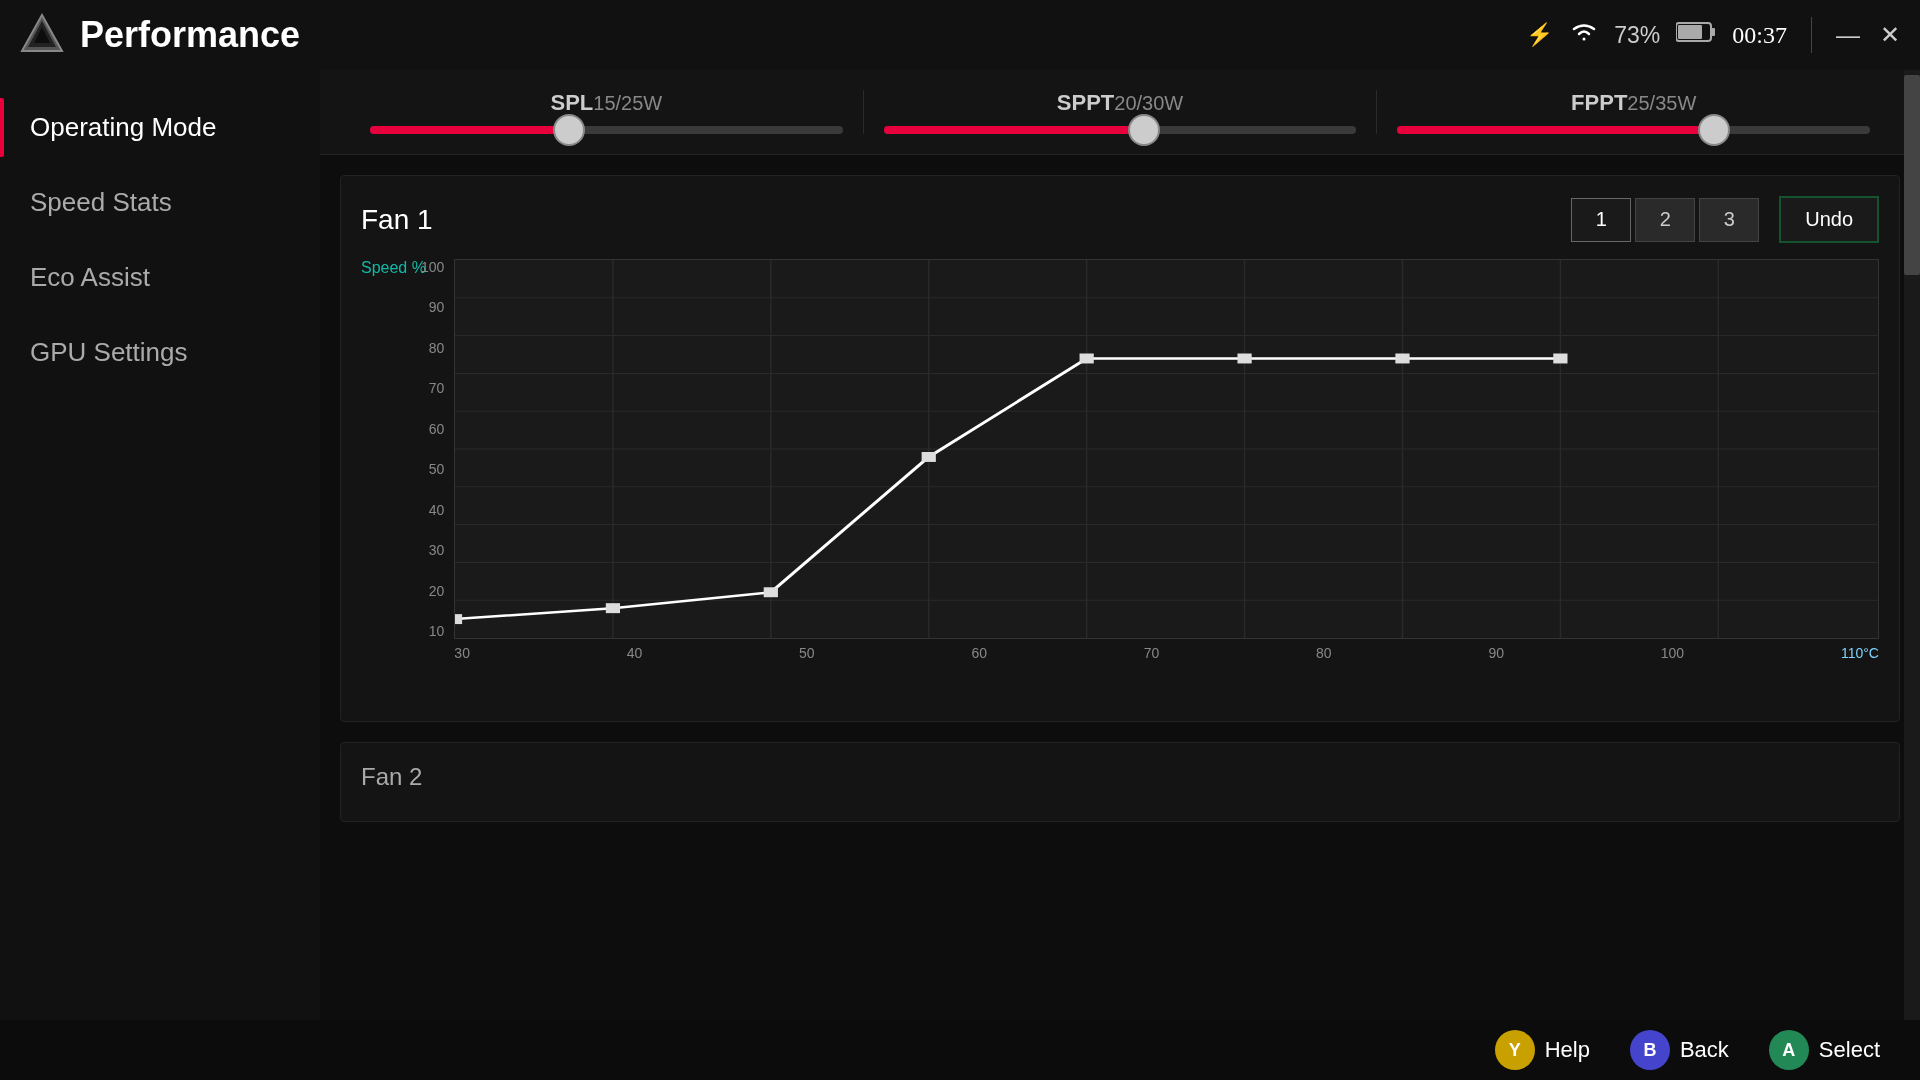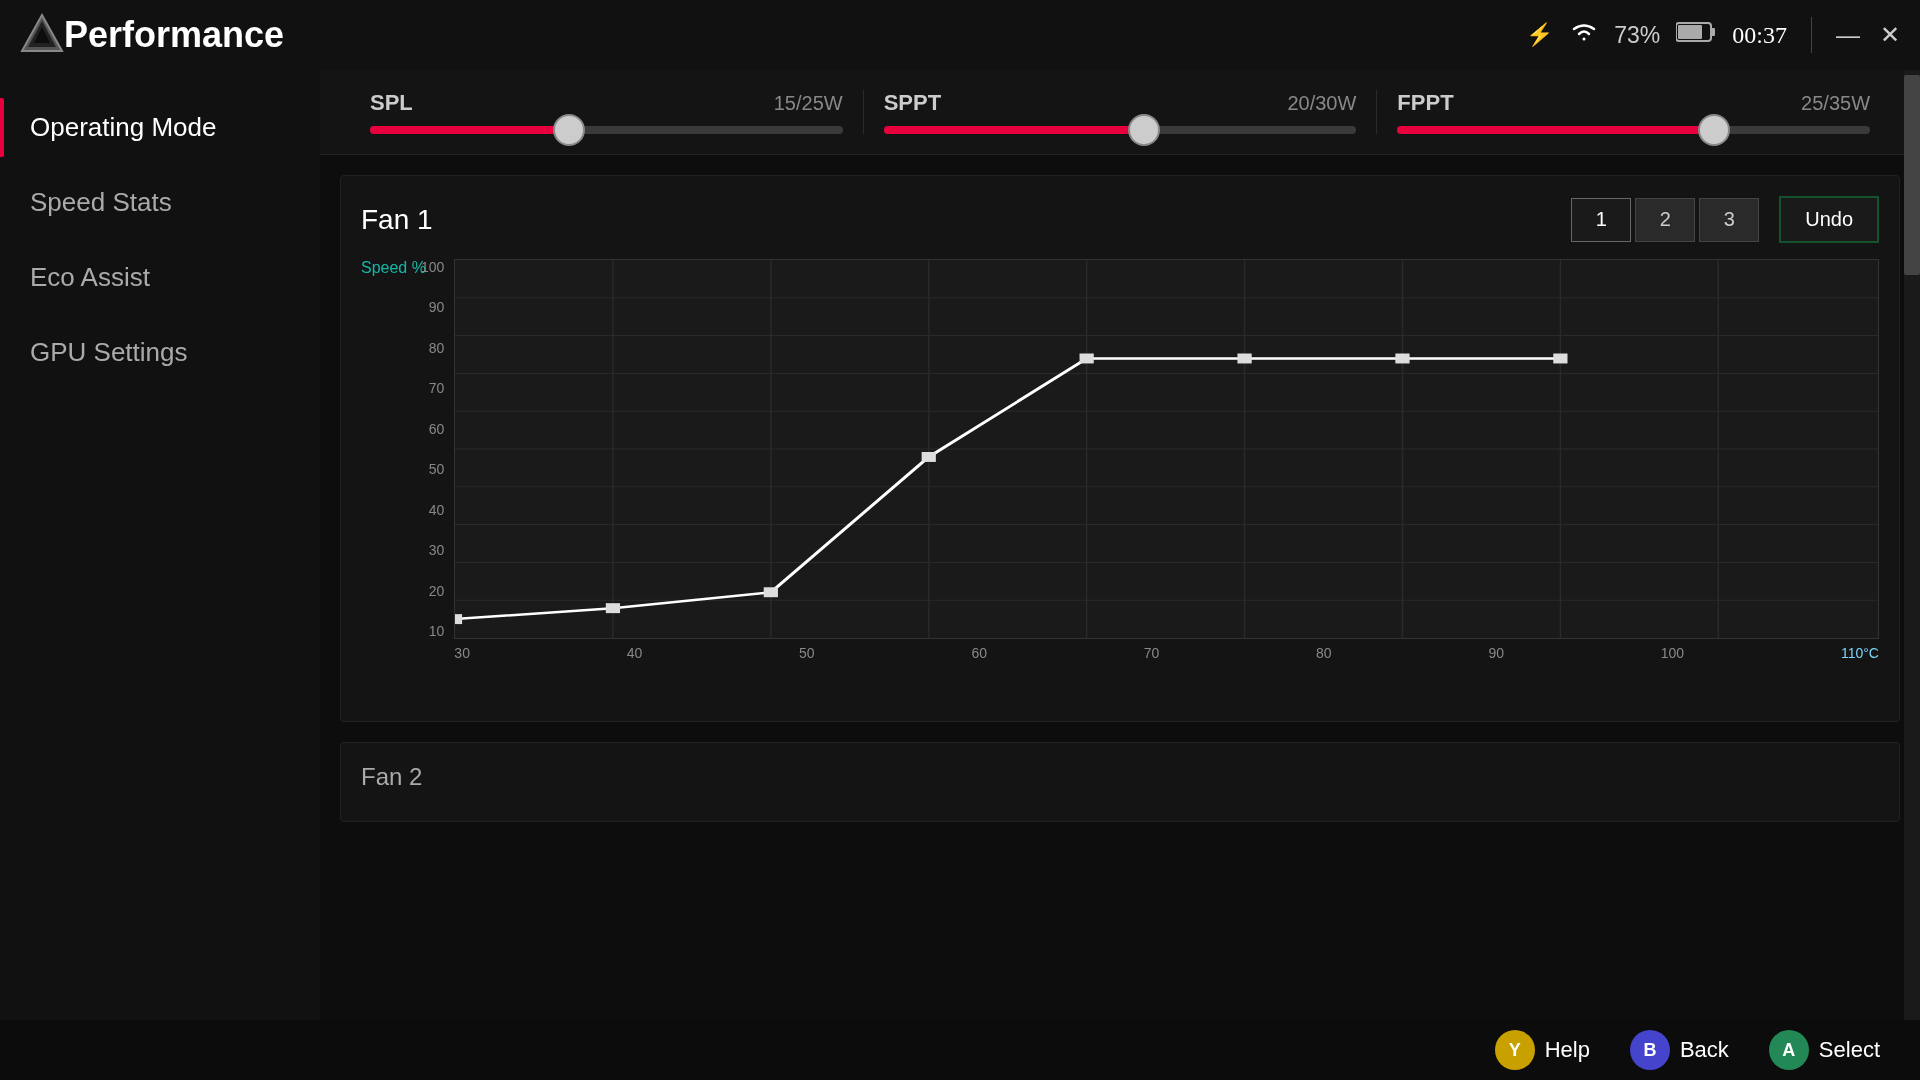--- a/index.html
+++ b/index.html
@@ -18,20 +18,21 @@
       display: flex;
       align-items: center;
       height: 70px;
       background: #111111;
       padding: 0 20px;
       justify-content: space-between;
     }
     .title-bar-left {
       display: flex;
       align-items: center;
+      gap: 16px;
     }
     .app-logo {
       width: 44px;
       height: 44px;
     }
     .app-title {
       font-size: 36px;
       font-weight: 600;
       color: #ffffff;
     }
@@ -116,21 +117,21 @@
     }
     .slider-group {
       flex: 1;
       padding: 0 20px;
     }
     .slider-group:not(:last-child) {
       border-right: 1px solid #2a2a2a;
     }
     .slider-label-row {
       display: flex;
-      justify-content: space-between;
+      justify-content: center;
       align-items: center;
       margin-bottom: 10px;
     }
     .slider-label {
       font-size: 22px;
       font-weight: 600;
       color: #cccccc;
     }
     .slider-value {
       font-size: 20px;

